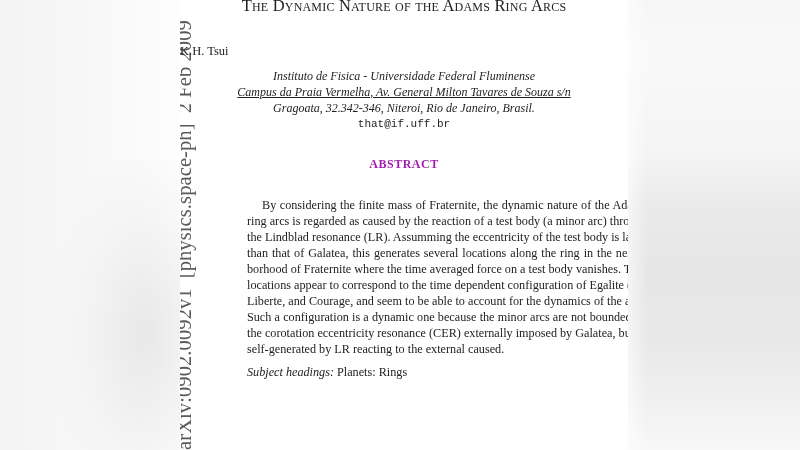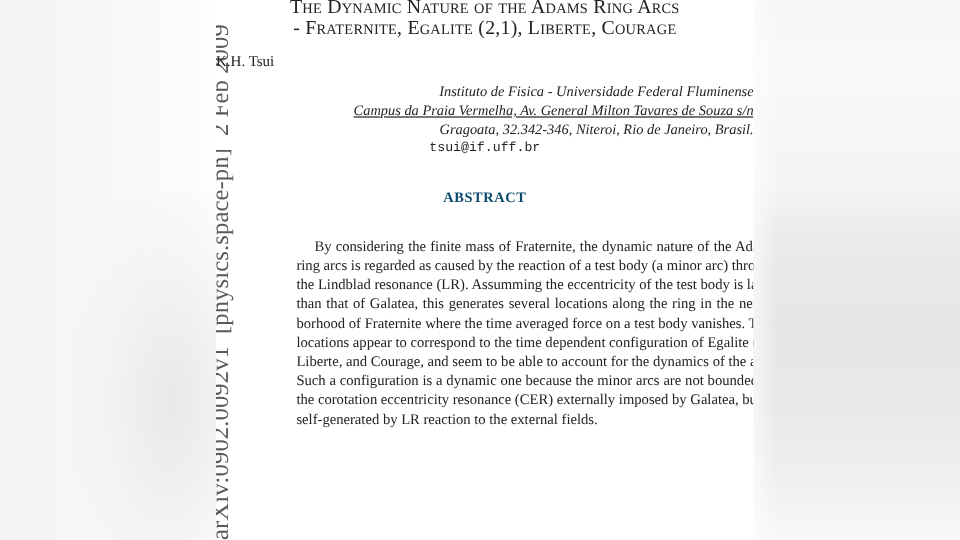--- a/index.html
+++ b/index.html
@@ -88,21 +88,21 @@
       position: absolute;
       top: 44px; left: 0; width: 448px;
       text-align: left;
       font-family: "Liberation Serif", serif;
       font-size: 12.5px;
       color: #222;
     }
     .affil {
       position: absolute;
       left: 0; width: 448px;
-      text-align: right;
+      text-align: center;
       font-family: "Liberation Serif", serif;
       font-style: italic;
       font-size: 12px;
       color: #222;
       line-height: 16px;
     }
     .affil.a1 { top: 68px; }
     .affil.a2 { top: 84px; text-decoration: underline; }
     .affil.a3 { top: 100px; }
     .email {
@@ -114,21 +114,21 @@
       color: #222;
     }
     .abstract-head {
       position: absolute;
       top: 157px; left: 0; width: 448px;
       text-align: center;
       font-family: "Liberation Serif", serif;
       font-weight: bold;
       font-size: 12px;
       letter-spacing: 0.5px;
-      color: #0c4a6e;
+      color: #a21caf;
     }
     .abstract-body {
       position: absolute;
       top: 197px;
       left: 67px;
       width: 400px;
       font-family: "Liberation Serif", serif;
       font-size: 12.2px;
       line-height: 16px;
       color: #222;
@@ -159,41 +159,44 @@
 <div class="viewport">
   <div class="left-fade"></div>
   <div class="left-fade-lower"></div>
 
   <div class="page">
     <div class="arxiv-stamp">
       <span>arXiv:0902.0092v1</span><span>[physics.space-ph]</span><span>2 Feb 2009</span>
     </div>
 
     <div class="title l1">The Dynamic Nature of the Adams Ring Arcs</div>
-    <div class="title l2">- Fraternite, Egalite (2,1), Liberte, Courage</div>
 
     <div class="author">K.H. Tsui</div>
 
     <div class="affil a1">Instituto de Fisica - Universidade Federal Fluminense</div>
     <div class="affil a2">Campus da Praia Vermelha, Av. General Milton Tavares de Souza s/n</div>
     <div class="affil a3">Gragoata, 32.342-346, Niteroi, Rio de Janeiro, Brasil.</div>
 
-    <div class="email">tsui@if.uff.br</div>
+    <div class="email">that@if.uff.br</div>
 
     <div class="abstract-head">ABSTRACT</div>
 
     <div class="abstract-body">
       <span class="abstract-line first">By considering the finite mass of Fraternite, the dynamic nature of the Adams</span>
       <span class="abstract-line">ring arcs is regarded as caused by the reaction of a test body (a minor arc) through</span>
       <span class="abstract-line">the Lindblad resonance (LR). Assumming the eccentricity of the test body is larger</span>
       <span class="abstract-line">than that of Galatea, this generates several locations along the ring in the neigh-</span>
       <span class="abstract-line">borhood of Fraternite where the time averaged force on a test body vanishes. These</span>
       <span class="abstract-line">locations appear to correspond to the time dependent configuration of Egalite (2,1),</span>
       <span class="abstract-line">Liberte, and Courage, and seem to be able to account for the dynamics of the arcs.</span>
       <span class="abstract-line">Such a configuration is a dynamic one because the minor arcs are not bounded by</span>
       <span class="abstract-line">the corotation eccentricity resonance (CER) externally imposed by Galatea, but are</span>
-      <span class="abstract-line last">self-generated by LR reaction to the external fields.</span>
+      <span class="abstract-line last">self-generated by LR reacting to the external caused.</span>
     </div>
 
+    <div class="subject">
+      <span class="label">Subject headings:</span>
+      <span>Planets: Rings</span>
+    </div>
   </div>
 
   <div class="right-panel"></div>
 </div>
 
 </body></html>

